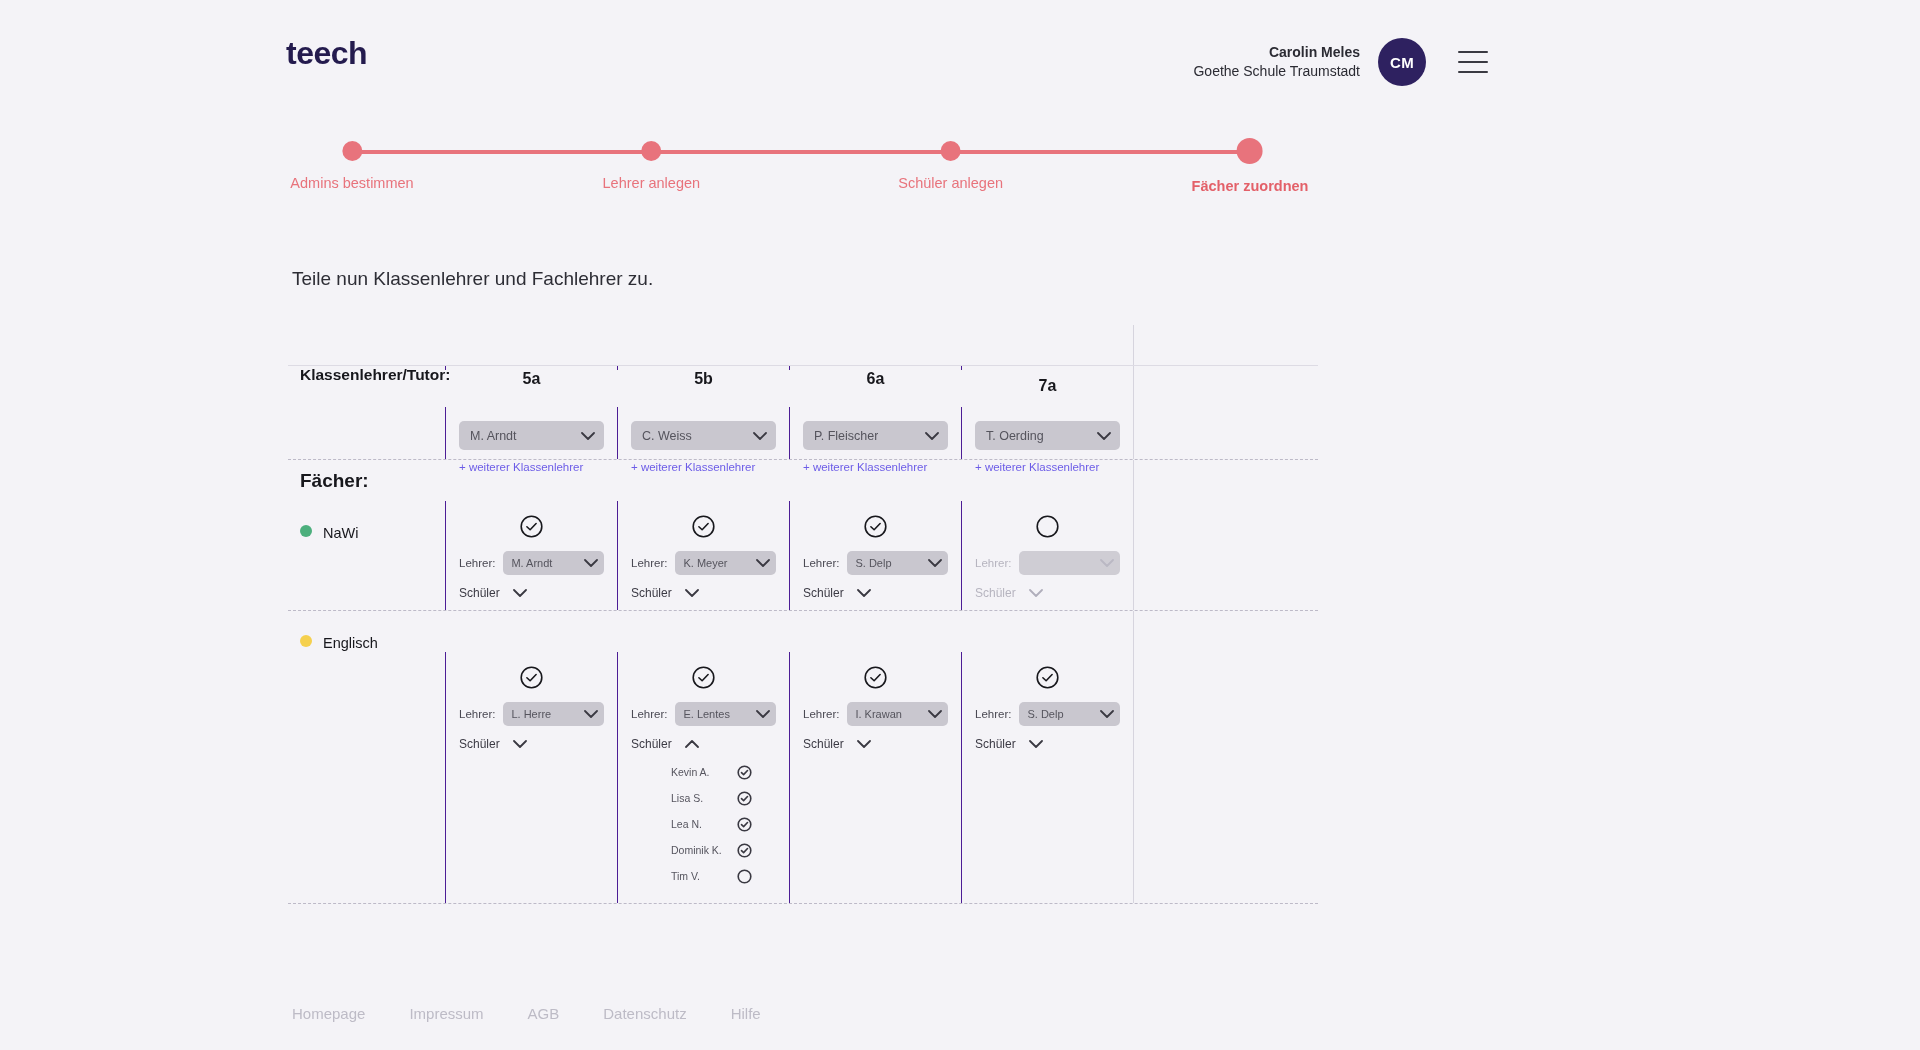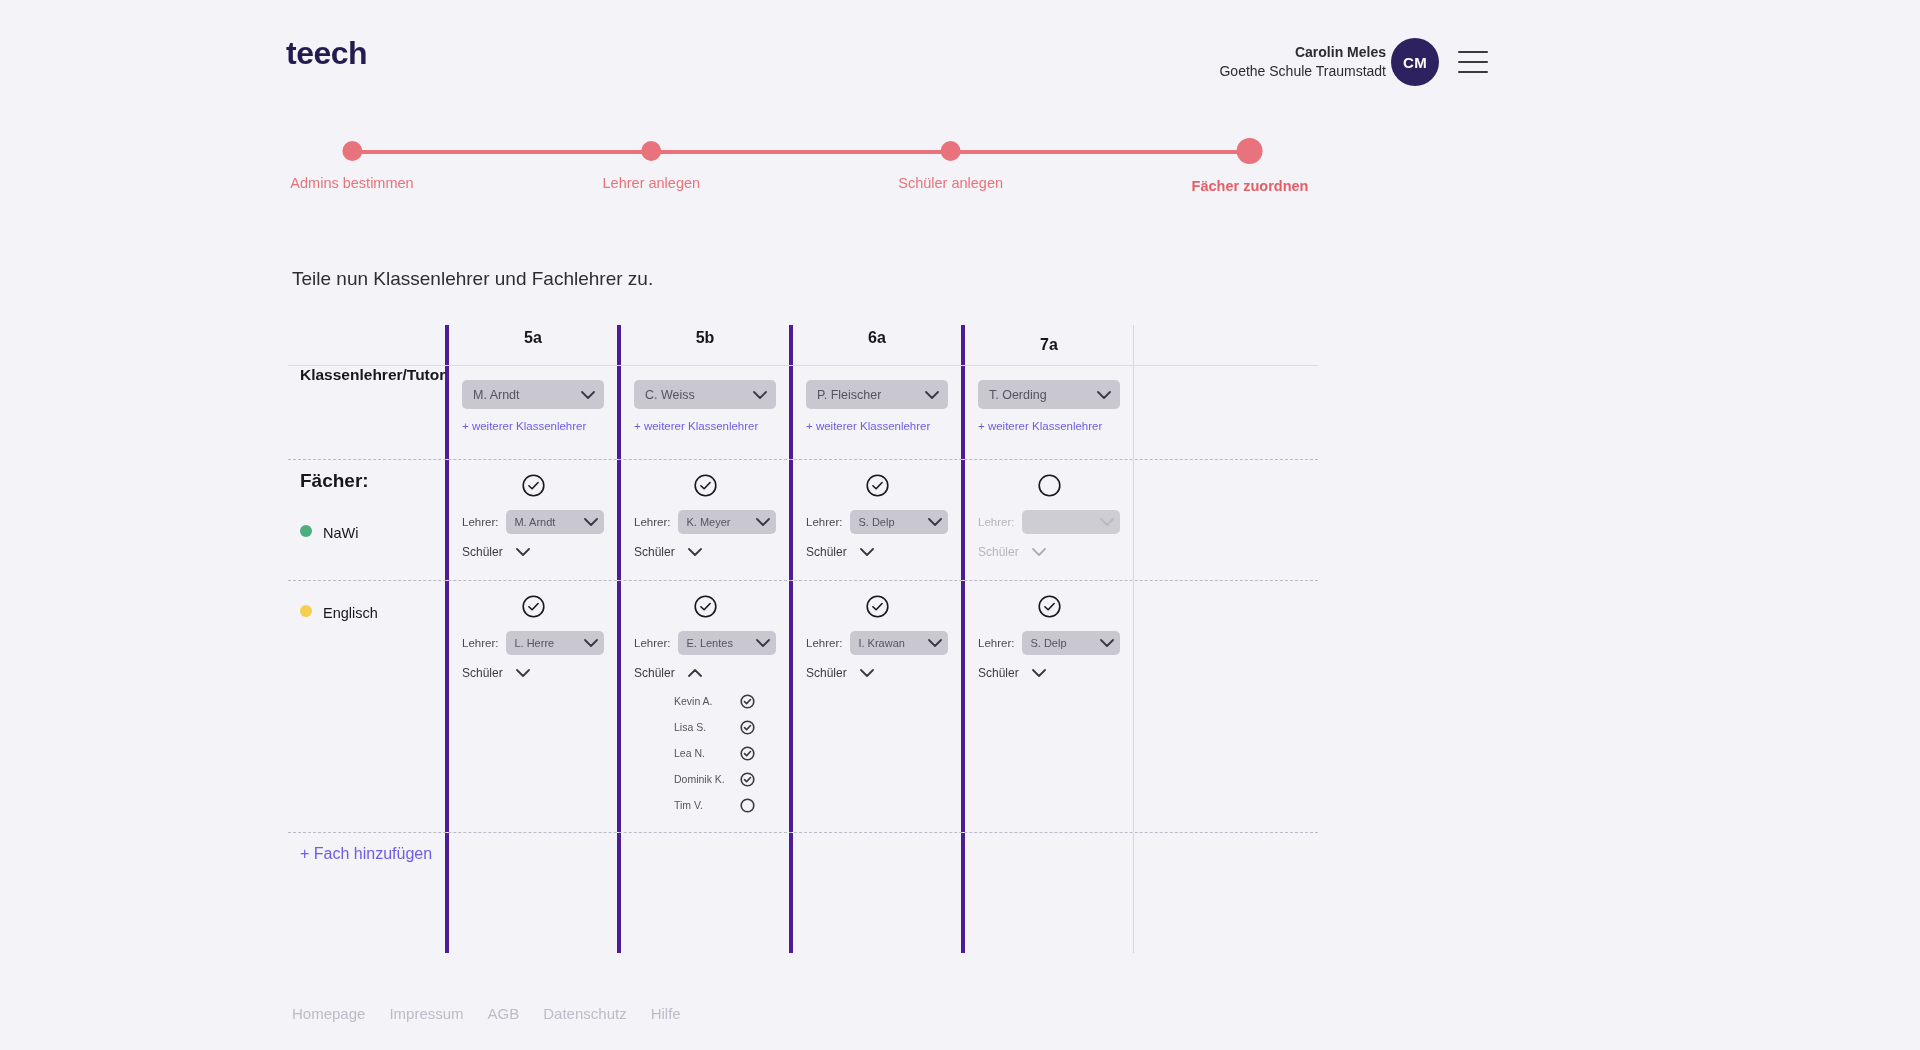--- a/index.html
+++ b/index.html
@@ -15,21 +15,21 @@
   .header {
     position: absolute; top: 0; left: 0; right: 0; height: 100px;
   }
   .logo {
     position: absolute; left: 286px; top: 35px;
     font-size: 32px; font-weight: 700; letter-spacing: -0.5px;
     color: #241b4e;
   }
   .user-block {
     position: absolute; right: 264px; top: 38px;
-    display: flex; align-items: center; gap: 5px; margin-left: 44px;
+    display: flex; align-items: center; gap: 18px; margin-left: 44px;
   }
   .user-text { text-align: right; line-height: 1.35; }
   .user-name { font-size: 14px; font-weight: 700; color: #2b2b33; }
   .user-school { font-size: 14px; font-weight: 400; color: #2b2b33; }
   .avatar {
     width: 48px; height: 48px; border-radius: 50%;
     background: #2e2160; color: #fff;
     display: flex; align-items: center; justify-content: center;
     font-size: 15px; font-weight: 600; letter-spacing: 0.3px;
   }
@@ -61,21 +61,21 @@
   
   .intro {
     position: absolute; top: 268px; left: 292px;
     font-size: 19px; color: #2d2d35; font-weight: 400;
   }
 
   
   .table { position: absolute; top: 325px; left: 288px; width: 1030px; }
   .trow { display: flex; position: relative; }
   .col-label { width: 157px; flex: 0 0 157px; }
-  .col { width: 172px; flex: 0 0 172px; border-left: 4px solid #4c1d95; position: relative; }
+  .col { width: 172px; flex: 0 0 172px; border-left: 1px solid #4c1d95; position: relative; margin-top: 41px; }
   .col-tail { width: 155px; flex: 0 0 155px; border-left: 1px solid #d6d4de; }
 
   
   .row-head { height: 40px; }
   .row-head .col { display: flex; align-items: flex-start; justify-content: center; padding-top: 4px; }
   .row-head .col-tail { border-left: 1px solid #d6d4de; }
   .class-title { font-size: 16px; font-weight: 700; color: #17171c; }
   .class-title.lower { margin-top: 7px; }
 
   .hr-solid { height: 1px; background: #dddbe4; width: 1030px; }
@@ -134,21 +134,21 @@
   .student-name { font-size: 10.5px; color: #56555f; width: 66px; }
 
   
   .row-add { min-height: 120px; }
   .row-add .col-label { padding-left: 12px; padding-top: 12px; }
   .addfach { font-size: 16px; color: #6c5ce7; cursor: pointer; }
 
   
   .footer {
     position: absolute; left: 292px; bottom: 28px;
-    display: flex; gap: 24px;
+    display: flex; gap: 44px;
   }
   .footer a { font-size: 15px; color: #bdbbc6; text-decoration: none; cursor: pointer; }
 </style>
 </head>
 <body>
 
 <div class="page">
 
   <div class="header">
     <div class="logo">teech</div>
@@ -558,27 +558,20 @@
                   </svg>
                 </span>
               </div>
             </div>
           </div>
           <div class="col-tail"></div>
         </div>
         <div class="hr-dashed"></div>
       </div>
 
-    <div class="trow row-add">
-      <div class="col-label">
-        <div class="addfach">+ Fach hinzufügen</div>
-      </div>
-      <div id="add-cells" style="display:contents"><div class="col"></div><div class="col"></div><div class="col"></div><div class="col"></div></div>
-      <div class="col-tail"></div>
-    </div>
 
   </div>
 
   <div class="footer">
     <a>Homepage</a>
     <a>Impressum</a>
     <a>AGB</a>
     <a>Datenschutz</a>
     <a>Hilfe</a>
   </div>

